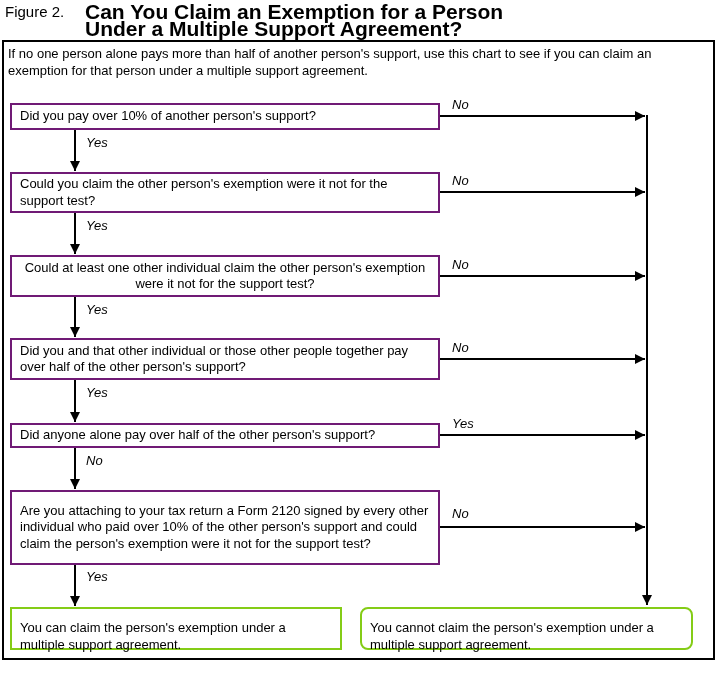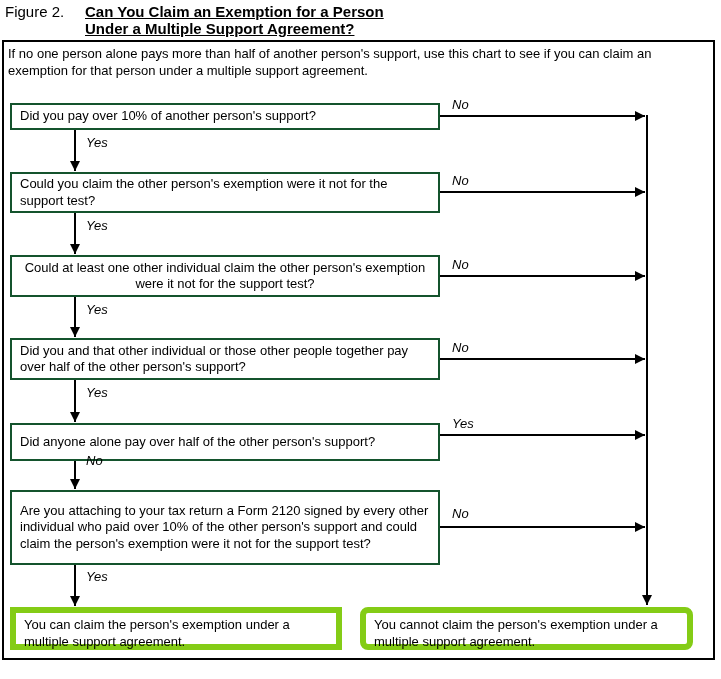--- a/index.html
+++ b/index.html
@@ -6,57 +6,57 @@
   html,body { background:#ffffff; }
   .page {
     position:relative; width:721px; height:679px; background:#ffffff;
     font-family:"Liberation Sans","DejaVu Sans",sans-serif; color:#000;
     overflow:hidden;
   }
   .abs { position:absolute; }
 
   
   .figure-label { left:5px; top:3px; font-size:15px; }
-  .figure-title { left:85px; top:3px; font-size:15px; font-weight:bold; line-height:17px;text-decoration:underline; }
+  .figure-title { left:85px; top:3px; font-size:21px; font-weight:bold; line-height:17px; }
 
   
   .frame { left:2px; top:40px; width:713px; height:620px; border:2px solid #000; }
 
   
   .intro { left:8px; top:45px; width:700px; font-size:13px; line-height:17px; }
 
   
   .start-here { left:131px; top:81px; font-size:13px; font-weight:bold; font-style:italic;margin-top:35px; }
 
   
   .qbox {
-    left:10px; width:430px; border:2px solid #14532d; background:#fff;
+    left:10px; width:430px; border:2px solid #701a75; background:#fff;
     font-size:13px; line-height:16.5px; display:flex; align-items:center;
     padding:2px 8px;
   }
   .q1 { top:103px; height:27px; }
   .q2 { top:172px; height:41px; }
   .q3 { top:255px; height:42px;text-align:center; }
   .q4 { top:338px; height:42px; }
-  .q5 { top:423px; height:38px; }
+  .q5 { top:423px; height:25px; }
   .q6 { top:490px; height:75px; }
 
   
   .edge-label { font-size:13px; font-style:italic; }
   .side-label { left:452px; }
   .s1 { top:97px; }  .s2 { top:173px; } .s3 { top:257px; }
   .s4 { top:340px; } .s5 { top:416px; } .s6 { top:506px; }
   .down-label { left:86px; }
   .d1 { top:135px; } .d2 { top:218px; } .d3 { top:302px; }
   .d4 { top:385px; } .d5 { top:453px; } .d6 { top:569px; }
 
   
   .result-box {
-    top:607px; height:43px; border:6px solid #84cc16; background:#fff;
-    font-size:13px; line-height:17px; padding:3px 8px;
+    top:607px; height:43px; border:2px solid #84cc16; background:#fff;
+    font-size:13px; line-height:17px; padding:10px 8px;
   }
   .result-can { left:10px; width:332px; }
   .result-cannot { left:360px; width:333px;border-radius:8px; }
 
   
   .connectors { left:0; top:0; width:721px; height:679px; pointer-events:none; }
 </style>
 </head>
 <body>
 

